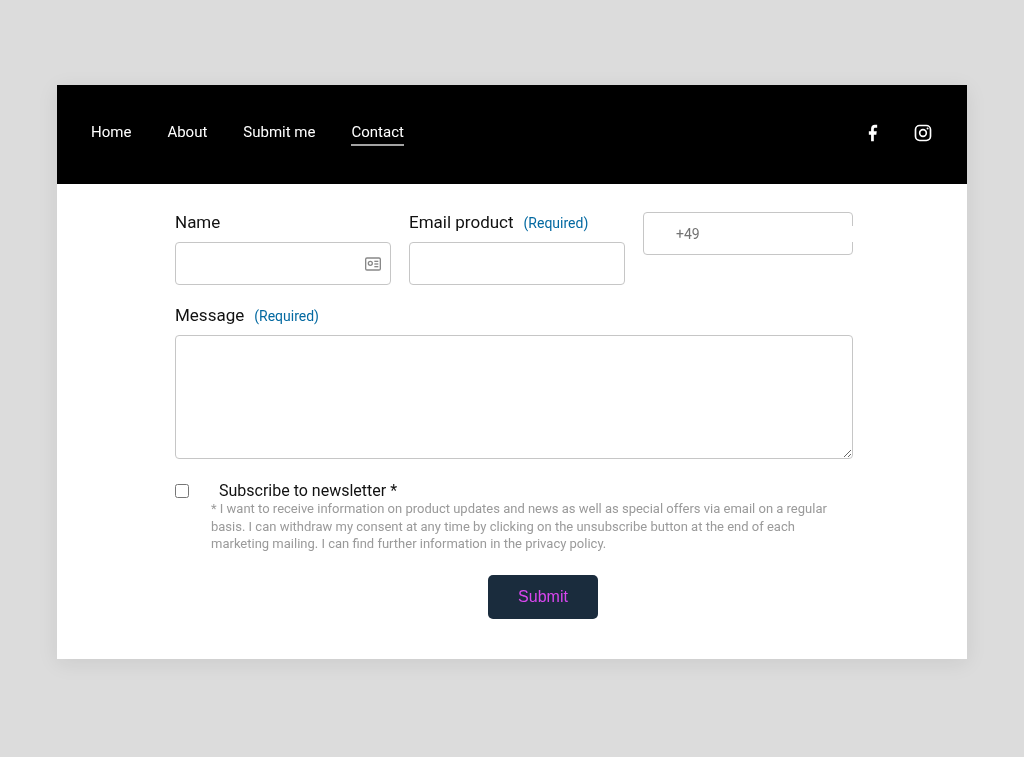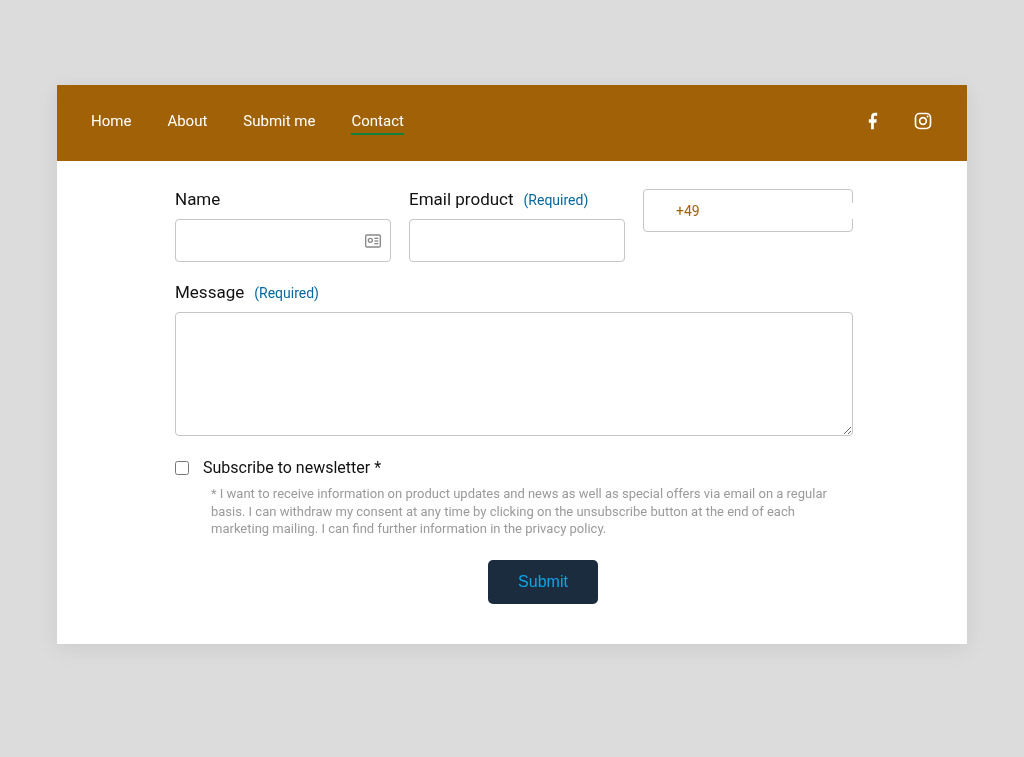--- a/index.html
+++ b/index.html
@@ -10,36 +10,36 @@
       height: 757px;
       overflow: hidden;
     }
     .page-container {
       width: 910px;
       margin: 85px auto 0;
       background: #fff;
       box-shadow: 0 4px 20px rgba(0,0,0,0.08);
     }
     .header {
-      background: #a16207;
-      height: 76px;
+      background: #000000;
+      height: 99px;
       display: flex;
       align-items: center;
       justify-content: space-between;
       padding: 16px 34px;
     }
     .nav { display: flex; gap: 36px; }
     .nav-item {
       color: #fff;
       font-size: 15px;
       text-decoration: none;
       padding-bottom: 3px;
       font-weight: 400;
     }
-    .nav-item.active { border-bottom: 2px solid #15803d; text-align: right; }
+    .nav-item.active { border-bottom: 2px solid #a3a3a3; text-align: right; }
     .social { display: flex; gap: 30px; align-items: center; }
     .social-icon { width: 20px; height: 20px; fill: #fff; }
     .form-area { padding: 28px 56px 40px 118px; }
     .row { display: flex; gap: 18px; margin-bottom: 20px; }
     .field { display: flex; flex-direction: column; }
     .field-name { width: 216px; }
     .field-email { width: 216px; }
     .field-phone { width: 210px; }
     .label-row { display: flex; align-items: baseline; gap: 10px; margin-bottom: 10px; }
     .label { font-size: 17px; color: #111; font-weight: 400; }
@@ -71,39 +71,39 @@
       gap: 8px;
     }
     .flag {
       width: 20px; height: 14px; display: inline-block; position: relative;
     }
     .flag .b { position:absolute; left:0; width:100%; height:33.4%; }
     .flag .b1 { top:0; background:#000; }
     .flag .b2 { top:33.3%; background:#dd0000; }
     .flag .b3 { top:66.6%; background:#ffce00; }
     .chevron { width: 12px; height: 12px; color:#333; }
-    .prefix { font-size: 14px; color:#a16207; margin-left:6px;}
+    .prefix { font-size: 14px; color:#737373; margin-left:6px;}
     .message { width: 622px; }
     .textarea {
       width: 678px;
       height: 124px;
       border: 1px solid #c6c6c6;
       border-radius: 4px;
       padding: 10px;
       font-size: 15px;
       resize: both;
       background: #fff;
     }
-    .checkbox-row { display:flex; align-items:flex-start; gap:14px; margin-top:22px; margin-bottom:8px; }
+    .checkbox-row { display:flex; align-items:flex-start; gap:30px; margin-top:22px; }
     .checkbox { width:14px; height:14px; margin-top:3px; border:1px solid #888; border-radius:3px; }
     .checkbox-label { font-size: 16px; color:#111; }
     .fineprint { font-size: 13px; color:#9a9a9a; line-height:1.35; margin-left:36px; max-width:620px; }
     .submit-row { display:flex; justify-content:center; margin-top:22px; }
     .submit-btn {
-      background:#1a2c3d; color:#0ea5e9; border:none; border-radius:5px;
+      background:#1a2c3d; color:#d946ef; border:none; border-radius:5px;
       padding: 13px 30px; font-size:16px; cursor:pointer;
     }
   </style>
 </head>
 <body>
 
 <div class="page-container">
   <header class="header">
     <nav class="nav">
       <a href="#" class="nav-item">Home</a>

